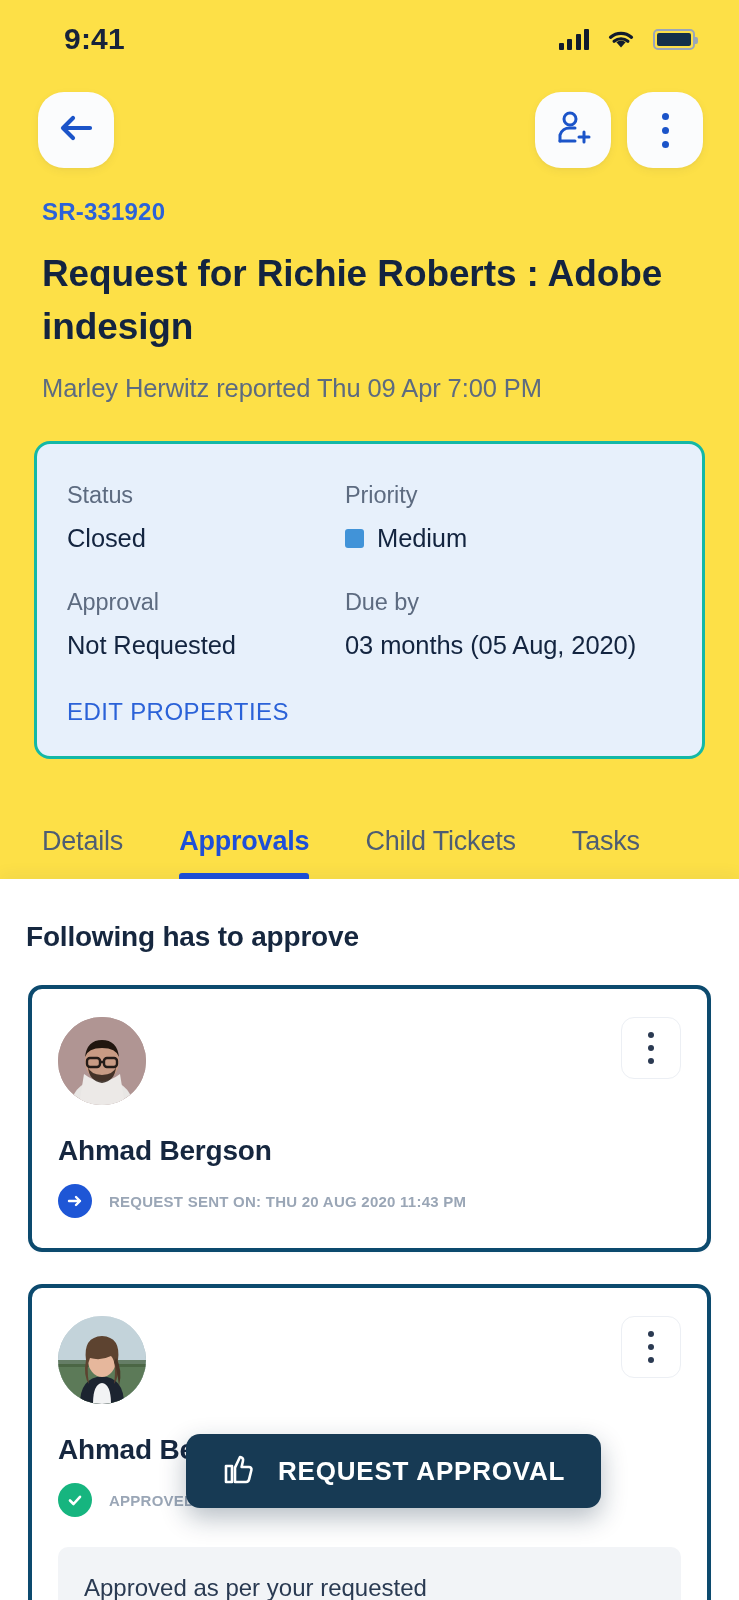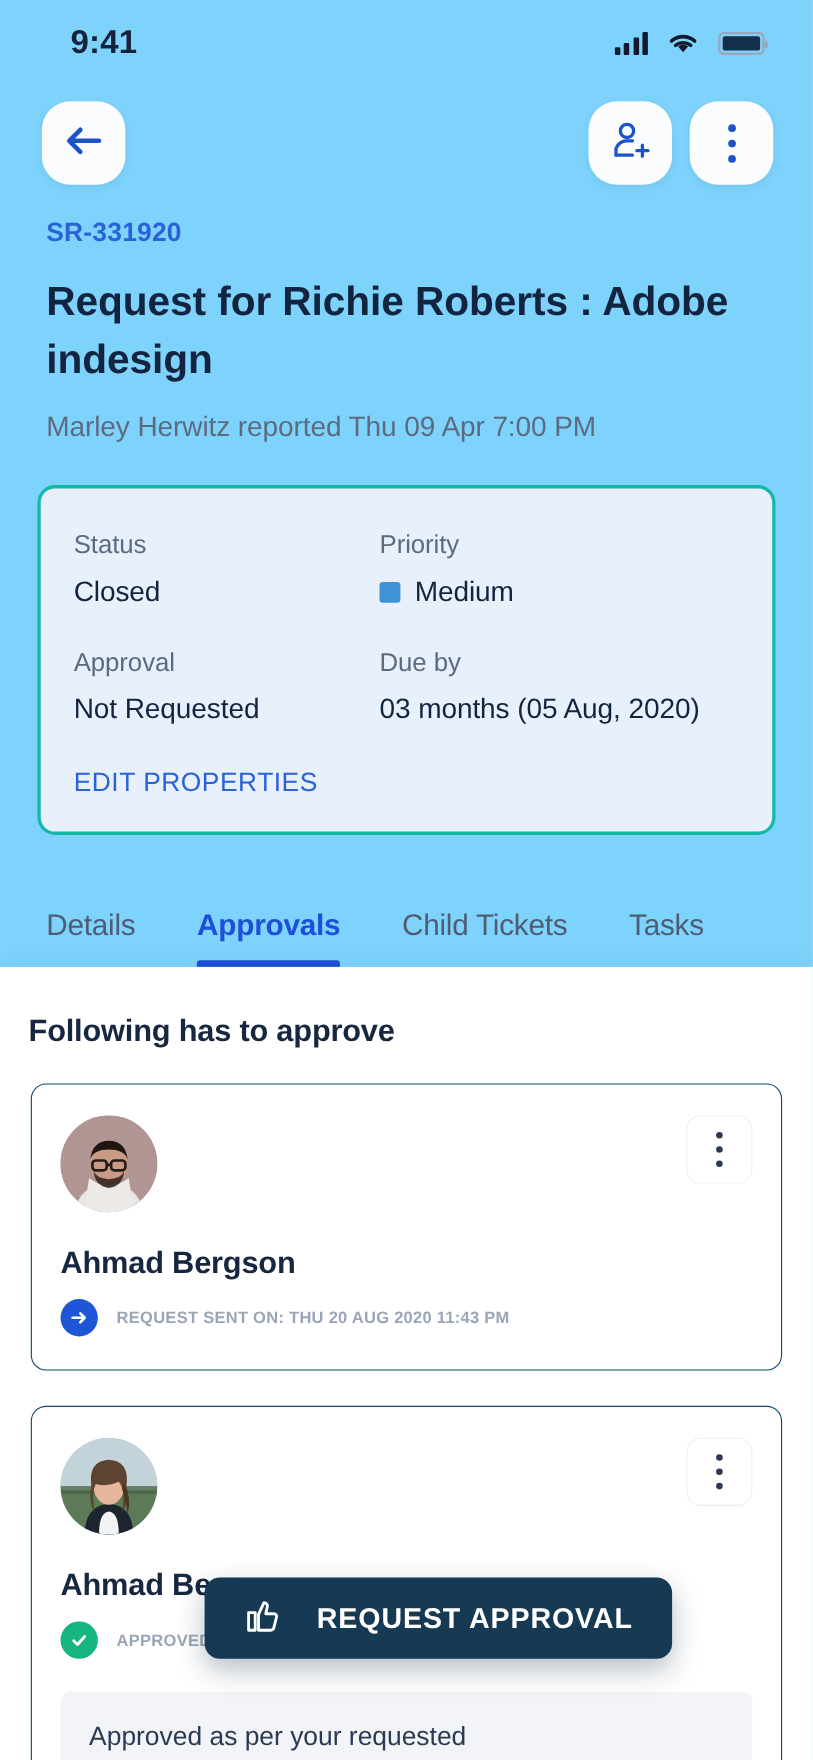--- a/index.html
+++ b/index.html
@@ -9,21 +9,21 @@
     height: 1600px;
     overflow: hidden;
     font-family: "Liberation Sans", sans-serif;
     background: #f5f7fa;
   }
 
   #phone {
     position: relative;
     width: 739px;
     height: 1600px;
-    background: #7dd3fc;
+    background: #fde047;
     overflow: hidden;
   }
 
   
   .statusbar {
     position: relative;
     height: 78px;
     display: flex;
     align-items: center;
     justify-content: space-between;
@@ -194,21 +194,21 @@
     padding: 42px 42px 0 26px;
     font-size: 28px;
     font-weight: 700;
     color: #16273f;
     letter-spacing: -0.2px;
   }
 
   .approval-card {
     margin: 32px 28px 0 28px;
     background: #ffffff;
-    border: 1px solid #0c4a6e;
+    border: 4px solid #0c4a6e;
     border-radius: 14px;
     padding: 28px 26px 30px 26px;
     box-shadow: 0 1px 3px rgba(30,50,90,0.03);
   }
   .ac-top {
     display: flex;
     align-items: flex-start;
     justify-content: space-between;
   }
   .avatar {
@@ -278,21 +278,21 @@
   
   .fab {
     position: absolute;
     left: 186px;
     top: 1434px;
     height: 74px;
     background: #173a54;
     border-radius: 14px;
     display: flex;
     align-items: center;
-    gap: 32px;
+    gap: 22px;
     padding: 0 36px;
     box-shadow: 0 10px 26px rgba(18,40,62,0.30);
     z-index: 40;
   }
   .fab-label {
     color: #ffffff;
     font-size: 26px;
     font-weight: 700;
     letter-spacing: 0.8px;
     white-space: nowrap;

